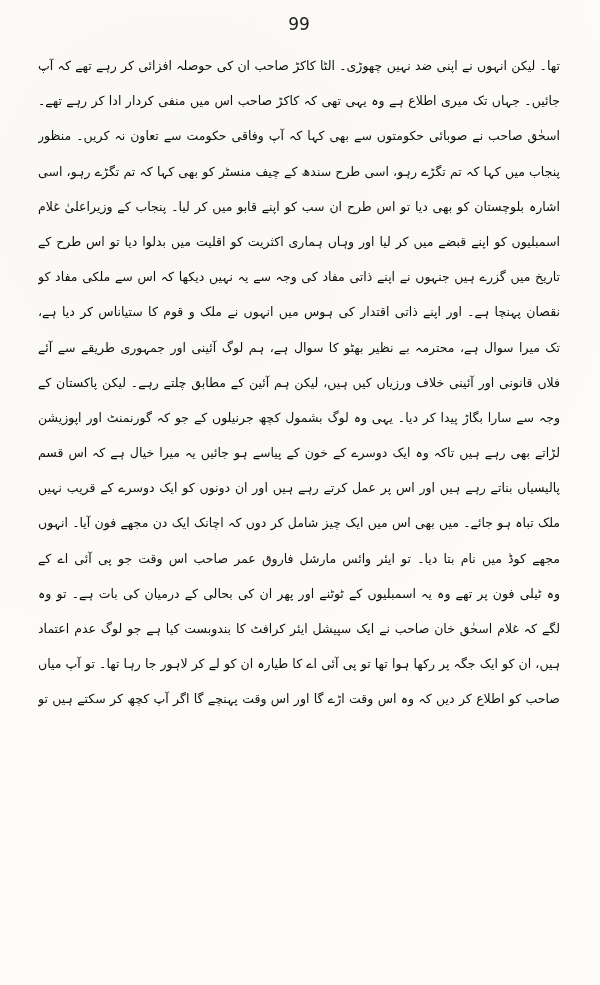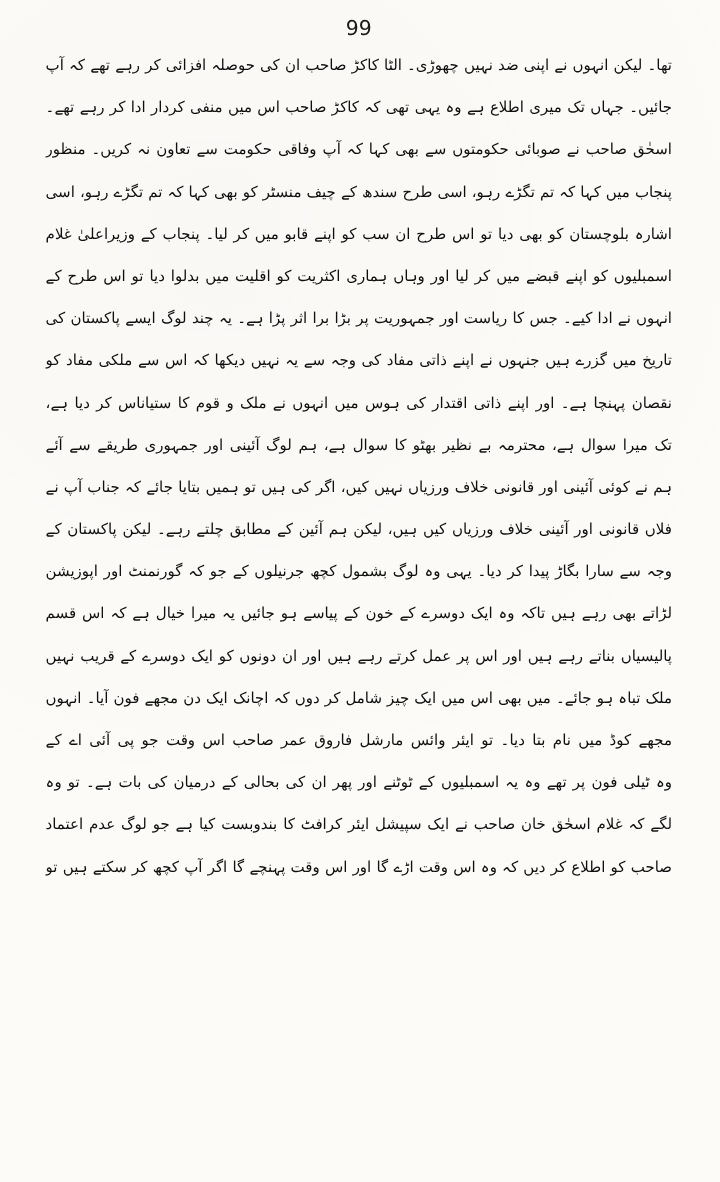--- a/index.html
+++ b/index.html
@@ -21,20 +21,21 @@
       radial-gradient(circle at 30% 20%, rgba(0,0,0,0.012), transparent 60%),
       #fcfbf8;
   }
   .page-number {
     text-align: center;
     font-family: "DejaVu Sans", sans-serif;
     font-size: 17px;
     color: #1b1b1b;
     height: 24px;
     line-height: 24px;
+    margin-bottom: 12px;
   }
   .text-block {
     direction: rtl;
     unicode-bidi: embed;
     font-family: "DejaVu Sans", sans-serif;
     font-size: 12.5px;
     color: #0f0f0f;
   }
   .line {
     height: 35.2px;
@@ -59,45 +60,44 @@
 
       <div class="line">اسحٰق صاحب نے صوبائی حکومتوں سے بھی کہا کہ آپ وفاقی حکومت سے تعاون نہ کریں۔ منظور وٹو کو</div>
 
       <div class="line">پنجاب میں کہا کہ تم تگڑے رہو، اسی طرح سندھ کے چیف منسٹر کو بھی کہا کہ تم تگڑے رہو، اسی طرح کا</div>
 
       <div class="line">اشارہ بلوچستان کو بھی دیا تو اس طرح ان سب کو اپنے قابو میں کر لیا۔ پنجاب کے وزیراعلیٰ غلام حیدر</div>
 
 
       <div class="line">اسمبلیوں کو اپنے قبضے میں کر لیا اور وہاں ہماری اکثریت کو اقلیت میں بدلوا دیا تو اس طرح کے منفی کردار</div>
 
-      <div class="line">انہوں نے ادا کیے۔ جس کا ریاست اور جمہوریت پر بڑا برا اثر پڑا ہے۔ یہ چند لوگ ایسے پاکستان کی</div>
 
       <div class="line">تاریخ میں گزرے ہیں جنہوں نے اپنے ذاتی مفاد کی وجہ سے یہ نہیں دیکھا کہ اس سے ملکی مفاد کو کتنا</div>
 
       <div class="line">نقصان پہنچا ہے۔ اور اپنے ذاتی اقتدار کی ہوس میں انہوں نے ملک و قوم کا ستیاناس کر دیا ہے، جہاں</div>
 
       <div class="line">تک میرا سوال ہے، محترمہ بے نظیر بھٹو کا سوال ہے، ہم لوگ آئینی اور جمہوری طریقے سے آئے ہیں۔</div>
 
-      <div class="line">ہم نے کوئی آئینی اور قانونی خلاف ورزیاں نہیں کیں، اگر کی ہیں تو ہمیں بتایا جائے کہ جناب آپ نے</div>
 
       <div class="line">فلاں قانونی اور آئینی خلاف ورزیاں کیں ہیں، لیکن ہم آئین کے مطابق چلتے رہے۔ لیکن پاکستان کے</div>
 
 
 
       <div class="line">وجہ سے سارا بگاڑ پیدا کر دیا۔ یہی وہ لوگ بشمول کچھ جرنیلوں کے جو کہ گورنمنٹ اور اپوزیشن کو آپس میں</div>
 
       <div class="line">لڑاتے بھی رہے ہیں تاکہ وہ ایک دوسرے کے خون کے پیاسے ہو جائیں یہ میرا خیال ہے کہ اس قسم کی</div>
 
       <div class="line">پالیسیاں بناتے رہے ہیں اور اس پر عمل کرتے رہے ہیں اور ان دونوں کو ایک دوسرے کے قریب نہیں</div>
 
 
       <div class="line">ملک تباہ ہو جائے۔ میں بھی اس میں ایک چیز شامل کر دوں کہ اچانک ایک دن مجھے فون آیا۔ انہوں نے</div>
 
       <div class="line">مجھے کوڈ میں نام بتا دیا۔ تو ایئر وائس مارشل فاروق عمر صاحب اس وقت جو پی آئی اے کے چیئرمین تھے،</div>
 
       <div class="line">وہ ٹیلی فون پر تھے وہ یہ اسمبلیوں کے ٹوٹنے اور پھر ان کی بحالی کے درمیان کی بات ہے۔ تو وہ مجھے کہنے</div>
 
       <div class="line">لگے کہ غلام اسحٰق خان صاحب نے ایک سپیشل ایئر کرافٹ کا بندوبست کیا ہے جو لوگ عدم اعتماد کر رہے</div>
 
+      <div class="line">ہیں، ان کو ایک جگہ پر رکھا ہوا تھا تو پی آئی اے کا طیارہ ان کو لے کر لاہور جا رہا تھا۔ تو آپ میاں</div>
 
       <div class="line">صاحب کو اطلاع کر دیں کہ وہ اس وقت اڑے گا اور اس وقت پہنچے گا اگر آپ کچھ کر سکتے ہیں تو کر لیں۔</div>
     </div>
 </div>
 
 </body></html>

